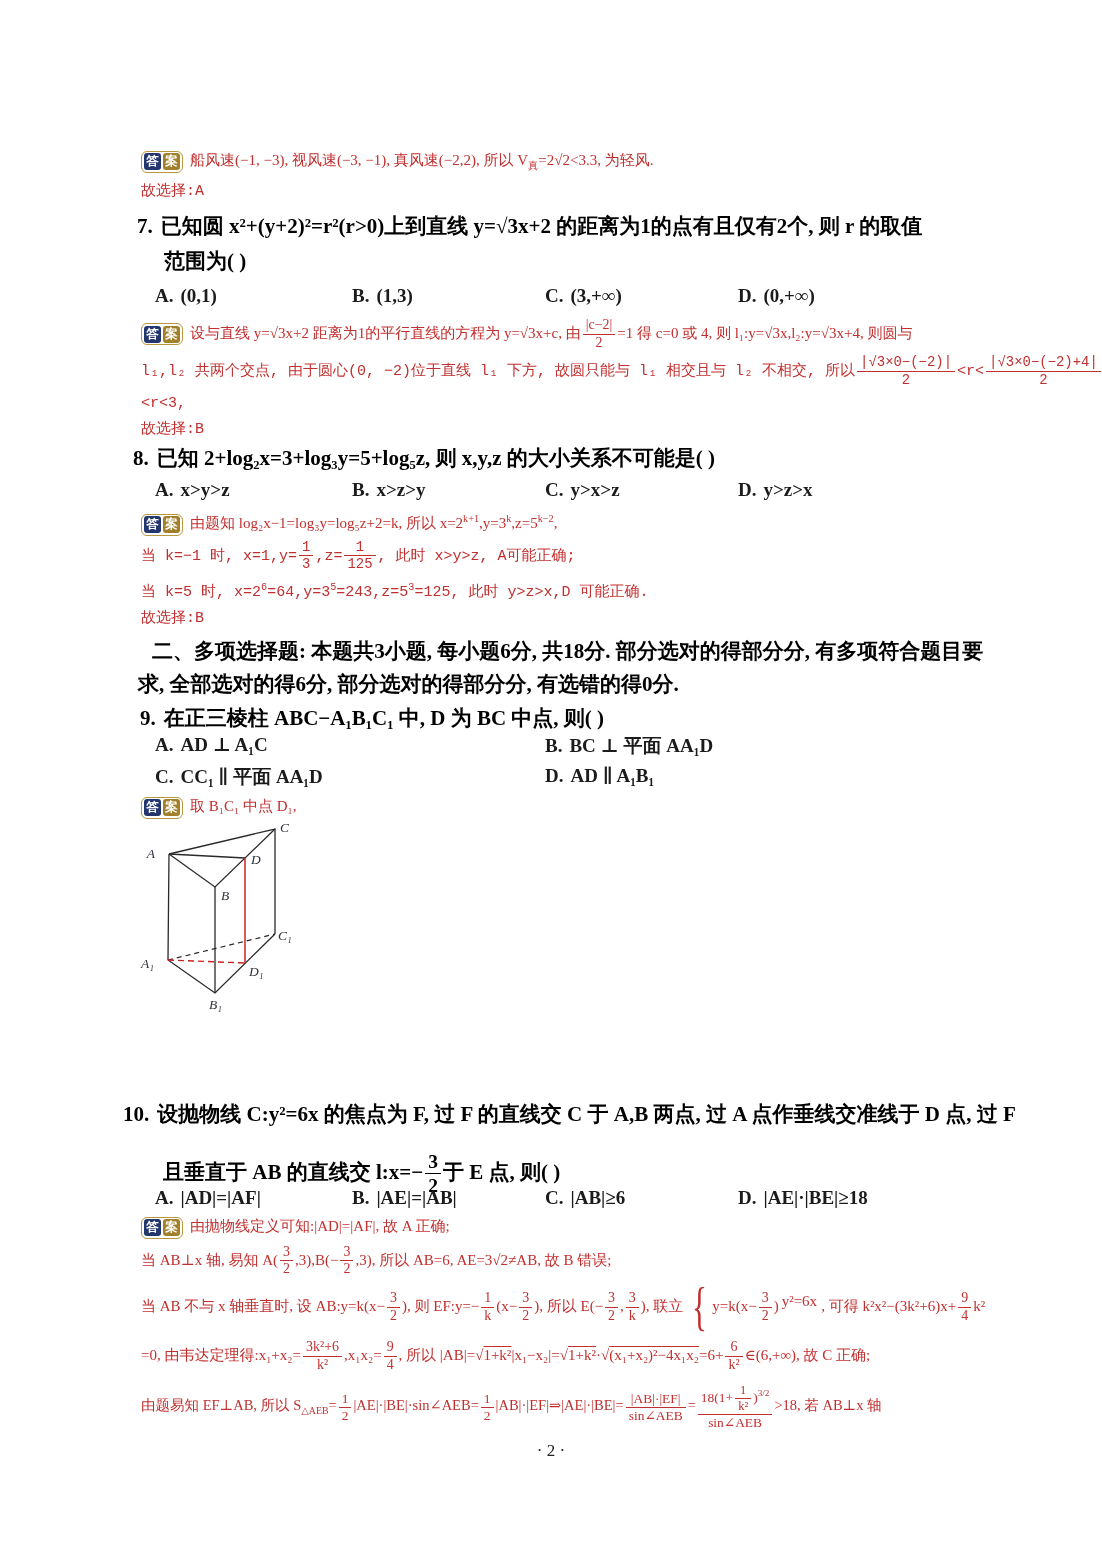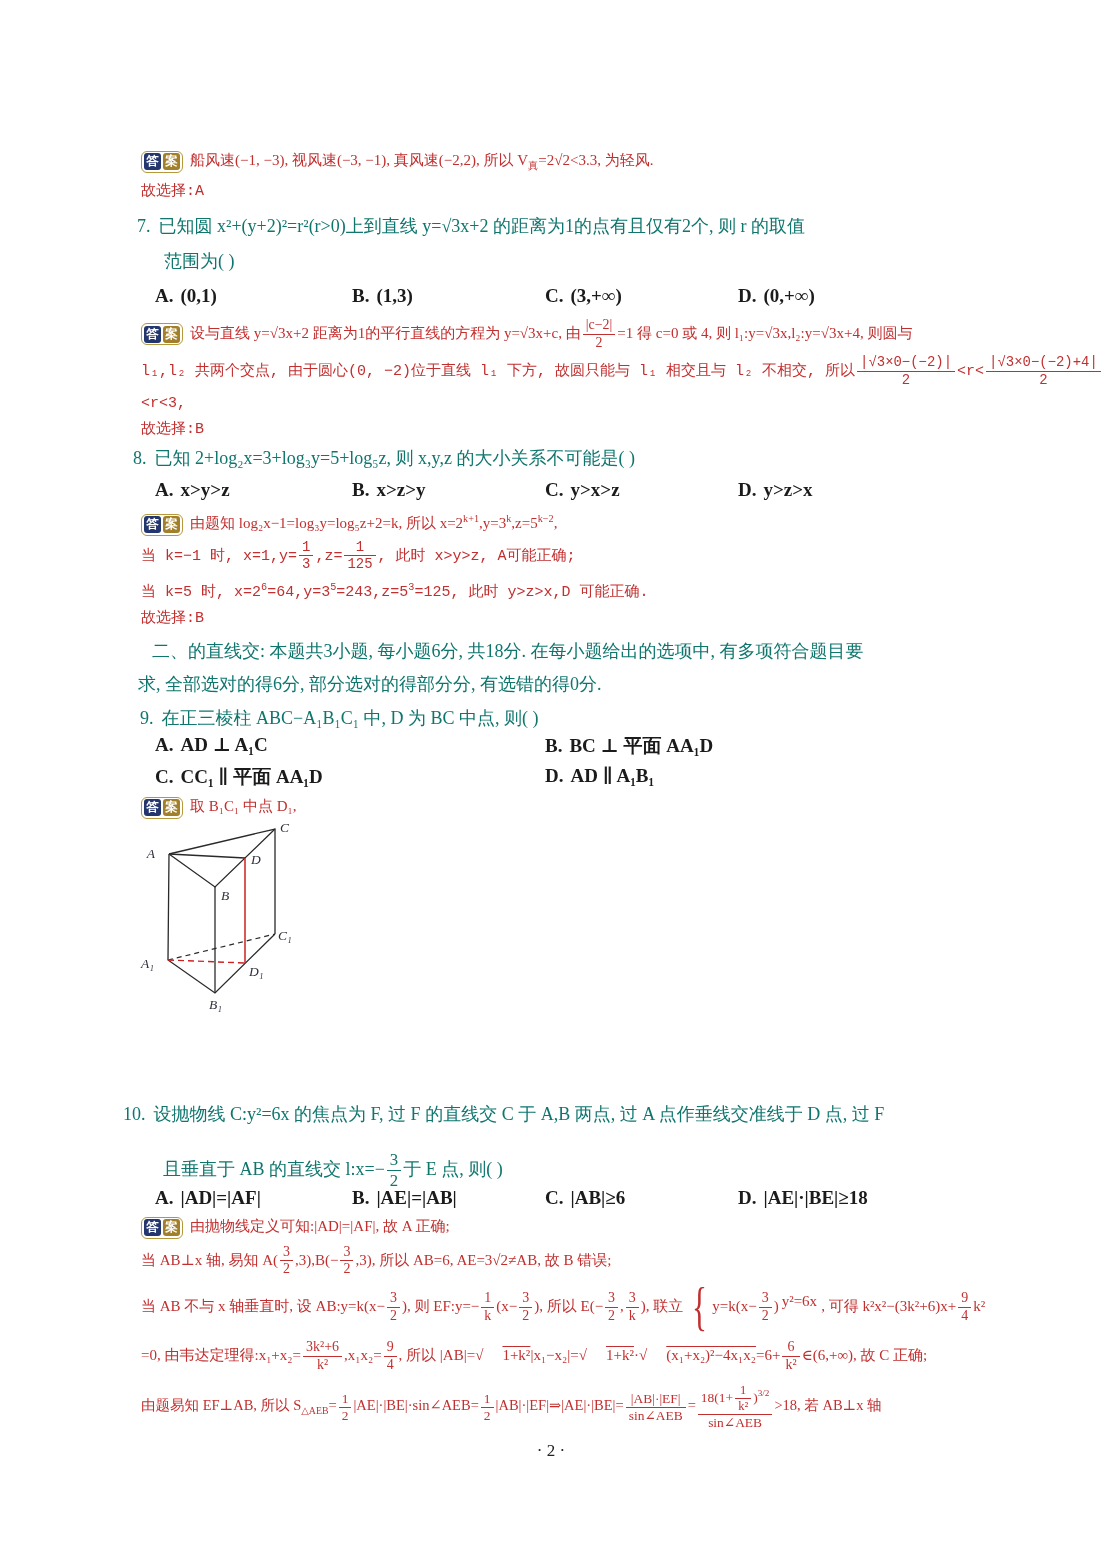--- a/index.html
+++ b/index.html
@@ -1,20 +1,20 @@
 <!DOCTYPE html>
 <html><head>
 <meta charset="utf-8">
 <style>
   html,body{margin:0;padding:0;background:#e8e8e8;}
   .page{position:relative;width:1102px;height:1559px;background:#ffffff;margin:0 auto;overflow:hidden;
         font-family:"Liberation Serif","DejaVu Serif",serif;color:#1b1b1b;}
   .abs{position:absolute;}
   
-  .stem{font-size:18px;font-weight:400;line-height:35px;white-space:nowrap;color:#0f766e;}
+  .stem{font-size:21px;font-weight:700;line-height:35px;white-space:nowrap;color:#000000;}
   .stem .ind{display:block;}
   .qnum{margin-right:8px;}
   
   .optrow{position:absolute;height:30px;font-size:19px;font-weight:600;white-space:nowrap;}
   .opt{position:absolute;top:0;}
   .opt>span:first-child{margin-right:7px;}
   .o1{left:0;} .o2{left:197px;} .o3{left:390px;} .o4{left:583px;}
   
   .red{color:#c22f2f;font-size:15px;line-height:23px;white-space:nowrap;}
   .red .rl{margin-top:3px;font-family:Liberation Mono, monospace;}
@@ -25,21 +25,21 @@
   .badge span{color:#fff;width:17px;height:17px;font-size:12.5px;line-height:17px;display:inline-flex;
          align-items:center;justify-content:center;border-radius:3px;
          font-family:"Liberation Sans","DejaVu Sans",sans-serif;font-weight:700;}
   .badge .bL{background:#24366e;}
   .badge .bR{background:#a17f2b;}
   
   .fr{display:inline-flex;flex-direction:column;text-align:center;vertical-align:middle;
       line-height:1.2;font-size:0.93em;margin:0 2px;}
   .fr .fn{border-bottom:1.2px solid currentColor;padding:0 3px;}
   .fr .fd{padding:0 3px;}
-  .ol{text-decoration:overline;margin-left:19px;}
+  .ol{text-decoration:overline;}
   sup{font-size:68%;} sub{font-size:68%;}
   
   .cases{display:inline-flex;align-items:center;vertical-align:middle;margin:0 4px;}
   .cases-brace{font-size:52px;font-weight:300;line-height:0.9;transform:scaleX(.6);color:#c22f2f;}
   .cases-body{display:inline-flex;flex-direction:row;gap:3px;text-align:left;}
   
   #q9fig{left:130px;top:816px;}
   #q9fig text{font-size:13.5px;font-style:italic;fill:#30303c;
       font-family:"Liberation Serif","DejaVu Serif",serif;}
   
@@ -131,21 +131,21 @@
           <span class="fd">3</span>
         </span>,z=<span class="fr">
           <span class="fn">1</span>
           <span class="fd">125</span>
         </span>, 此时 x&gt;y&gt;z, A可能正确;</div>
     <div class="rl">当 k=5 时, x=2<sup>6</sup>=64,y=3<sup>5</sup>=243,z=5<sup>3</sup>=125, 此时 y&gt;z&gt;x,D 可能正确.</div>
     <div class="rl">故选择:B</div>
   </div>
 
   <div class="abs stem" id="sec2">
-    <span class="ind first">二、的直线交: 本题共3小题, 每小题6分, 共18分. 在每小题给出的选项中, 有多项符合题目要</span>
+    <span class="ind first">二、多项选择题: 本题共3小题, 每小题6分, 共18分. 部分选对的得部分分, 有多项符合题目要</span>
     <span class="ind">求, 全部选对的得6分, 部分选对的得部分分, 有选错的得0分.</span>
   </div>
 
   <div class="abs stem" id="q9stem">
     <span class="qnum">9.</span><span>在正三棱柱 ABC−A₁B₁C₁ 中, D 为 BC 中点, 则(    )</span>
   </div>
   <div class="optrow" id="q9opts">
     <span class="opt o1"><span>A.</span><span>AD ⊥ A₁C</span></span>
     <span class="opt o3"><span>B.</span><span>BC ⊥ 平面 AA₁D</span></span>
     <span class="opt o1 r2"><span>C.</span><span>CC₁ ∥ 平面 AA₁D</span></span>

